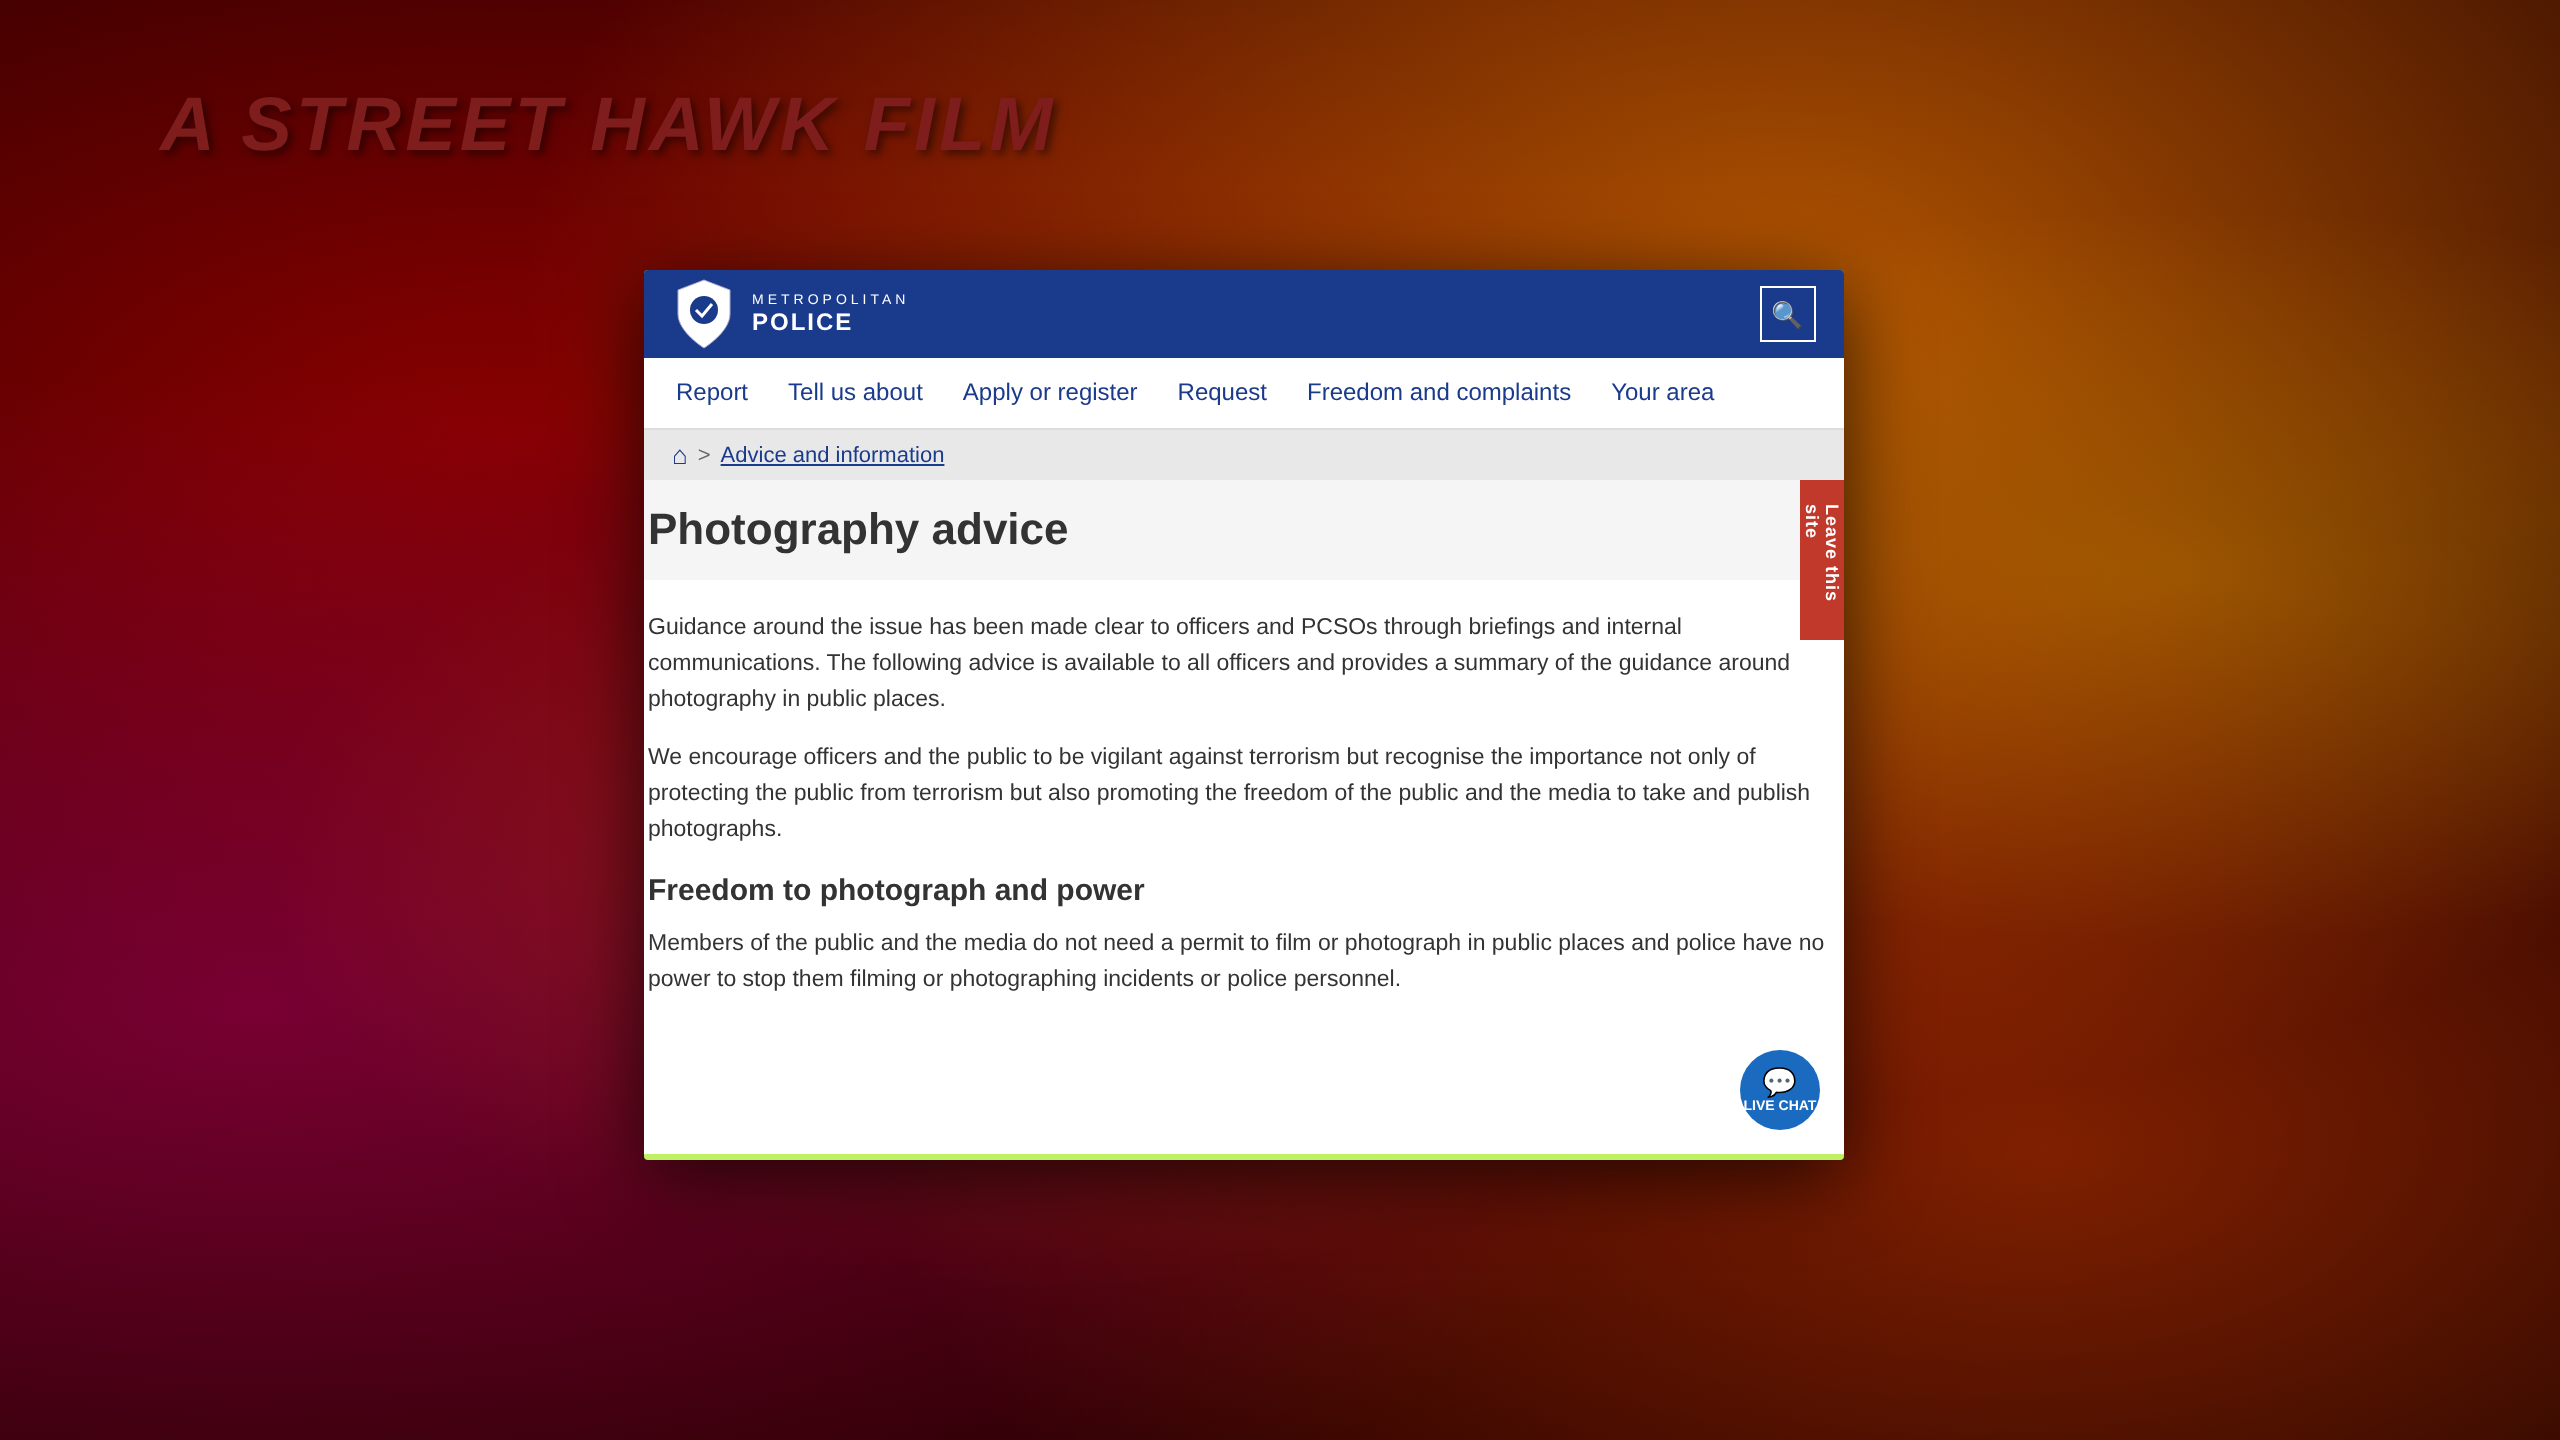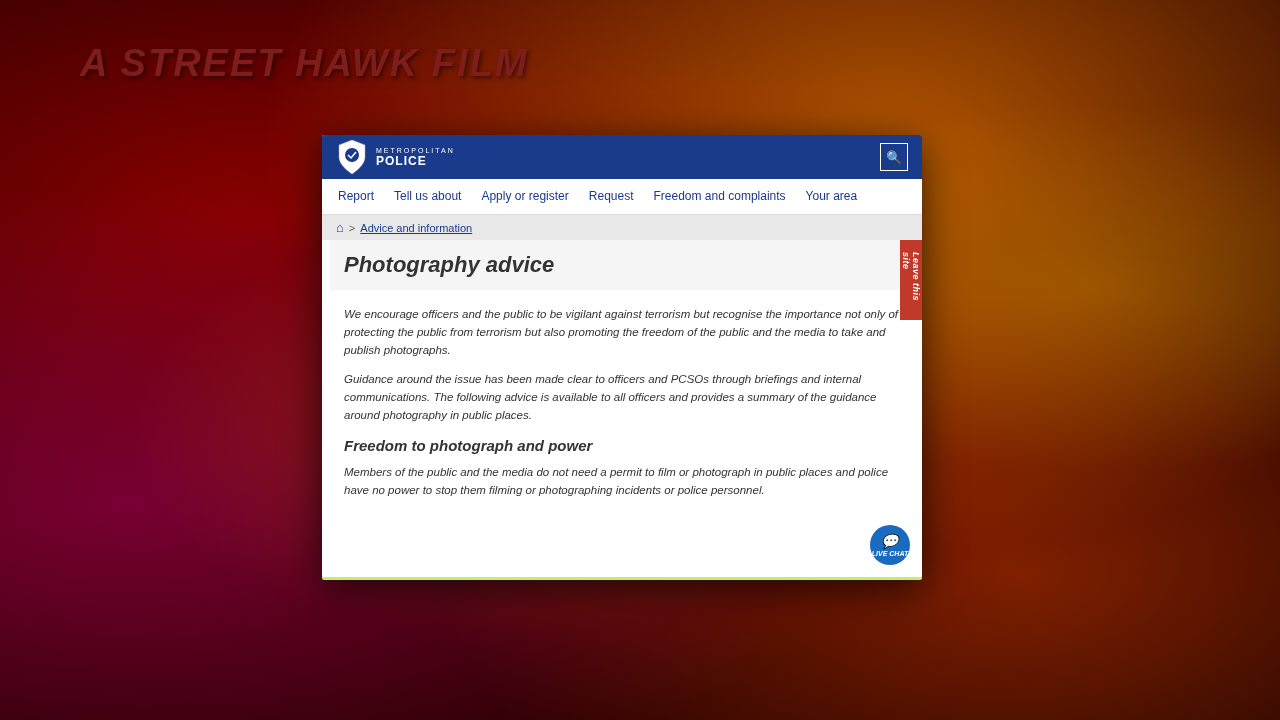--- a/index.html
+++ b/index.html
@@ -199,25 +199,24 @@
 
     .breadcrumb-link {
       color: #1a3a8c;
       text-decoration: underline;
       cursor: pointer;
     }
 
     
     .content-area {
       background: #fff;
-      padding: 16px 22px;
+      padding: 16px 2px;
       height: calc(100% - 44px - 36px - 28px);
       overflow: hidden;
       position: relative;
-      font-style: italic;
     }
 
     .page-title {
       font-size: 22px;
       font-weight: bold;
       color: #333;
       margin-bottom: 16px;
       background: #f5f5f5;
       padding: 10px 0 10px 0;
       margin: -16px -14px 16px -14px;
@@ -326,22 +325,22 @@
 
   <div class="breadcrumb">
     <span class="breadcrumb-home">⌂</span>
     <span class="breadcrumb-sep">&gt;</span>
     <span class="breadcrumb-link">Advice and information</span>
   </div>
 
   <div class="content-area">
     <div class="page-title">Photography advice</div>
 
+    <p class="content-text">Guidance around the issue has been made clear to officers and PCSOs through briefings and internal communications. The following advice is available to all officers and provides a summary of the guidance around photography in public places.</p>
     <p class="content-text">We encourage officers and the public to be vigilant against terrorism but recognise the importance not only of protecting the public from terrorism but also promoting the freedom of the public and the media to take and publish photographs.</p>
-    <p class="content-text">Guidance around the issue has been made clear to officers and PCSOs through briefings and internal communications. The following advice is available to all officers and provides a summary of the guidance around photography in public places.</p>
 
     <h2 class="section-title">Freedom to photograph and power</h2>
     <p class="content-text">Members of the public and the media do not need a permit to film or photograph in public places and police have no power to stop them filming or photographing incidents or police personnel.</p>
 
     <div class="leave-site-btn">Leave this site</div>
 
     <div class="live-chat-btn">
       <span class="live-chat-icon">💬</span>
       <span>LIVE CHAT</span>
     </div>

